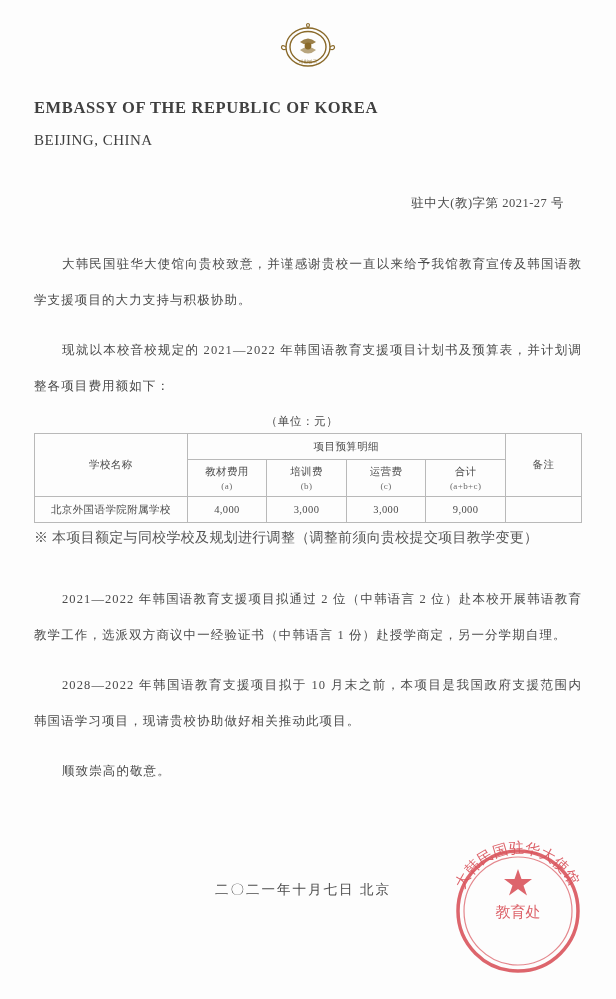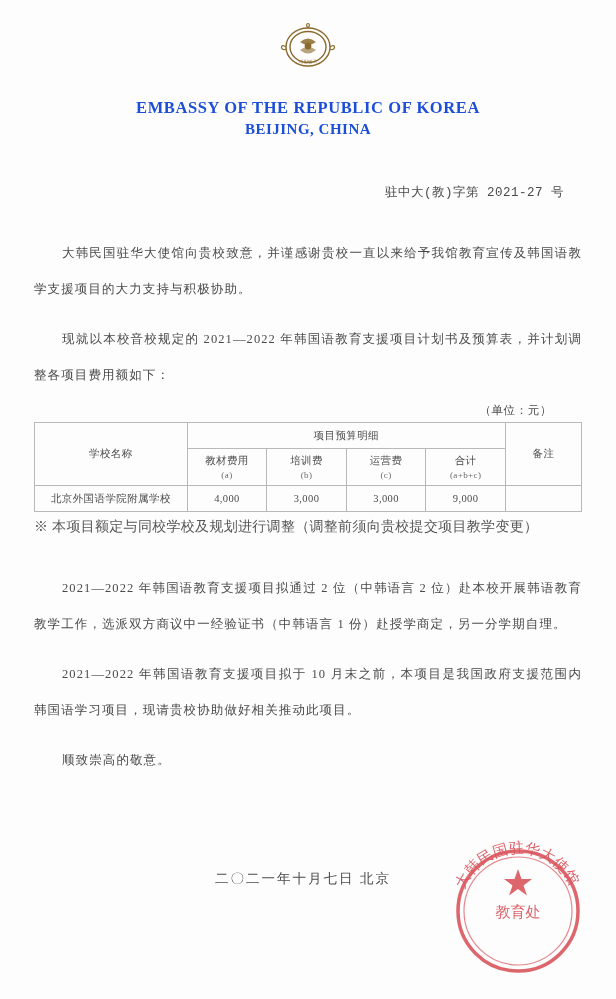--- a/index.html
+++ b/index.html
@@ -31,72 +31,71 @@
     padding-top: 16px;
   }
   .emblem {
     width: 64px;
     height: 64px;
     position: relative;
   }
 
   
   .heading {
-    text-align: center;
+    text-align: left;
     margin-top: 18px;
-    color: #1d4ed8;
+    color: #404040;
     font-family: "Liberation Serif", serif;
   }
   .heading .line1 {
     font-size: 16.5px;
     letter-spacing: 0.6px;
     font-weight: 600;
     white-space: nowrap;
   }
   .heading .line2 {
     font-size: 15px;
     letter-spacing: 0.5px;
-    font-weight: 700;
-    margin-top: 3px;
+    font-weight: 400;
+    margin-top: 14px;
   }
 
   
   .docnum {
     text-align: right;
     margin-top: 46px;
     padding-right: 18px;
     font-size: 12.5px;
     color: #4a4a4a;
     letter-spacing: 0.5px;
     filter: blur(0.45px);
-    font-family: Liberation Mono, monospace;
   }
 
   
   .body-text {
     margin-top: 34px;
     font-size: 12.5px;
     line-height: 36px;
     color: #4a4a4a;
     letter-spacing: 1.1px;
     text-align: justify;
   }
   .para {
     text-indent: 28px;
     margin: 0 0 14px 0;
     filter: blur(0.5px);
   }
   .para.tight { margin-bottom: 6px; }
 
   
   .unit {
-    text-align: right;
+    text-align: center;
     font-size: 11.5px;
     color: #4a4a4a;
-    margin: 10px 30px 4px 0;
+    margin: 10px 12px 4px 0;
     letter-spacing: 0.6px;
     filter: blur(0.45px);
   }
 
   
   table.budget {
     width: 100%;
     border-collapse: collapse;
     font-size: 10.5px;
     color: #4a4a4a;
@@ -224,21 +223,21 @@
       <td>9,000</td>
       <td></td>
     </tr>
   </tbody>
     </table>
 
   <div class="table-note">※ 本项目额定与同校学校及规划进行调整（调整前须向贵校提交项目教学变更）</div>
 
   <div class="body-text">
     <p class="para">2021—2022 年韩国语教育支援项目拟通过 2 位（中韩语言 2 位）赴本校开展韩语教育教学工作，选派双方商议中一经验证书（中韩语言 1 份）赴授学商定，另一分学期自理。</p>
-    <p class="para">2021—2022 年韩国语教育支援项目拟于 10 月末之前，本项目是我国政府支援范围内韩国语学习项目，现请贵校协助做好相关推动此项目。</p>
+    <p class="para">2028—2022 年韩国语教育支援项目拟于 10 月末之前，本项目是我国政府支援范围内韩国语学习项目，现请贵校协助做好相关推动此项目。</p>
     <p class="para">顺致崇高的敬意。</p>
   </div>
 
   <div class="dateline">二〇二一年十月七日 北京</div>
 
   <div class="seal">
     <svg viewBox="0 0 152 152" width="152" height="152" aria-hidden="true">
       <defs>
         <path id="outerArc" d="M 76,76 m -58,0 a 58,58 0 1,1 116,0 a 58,58 0 1,1 -116,0"></path>
       </defs>

